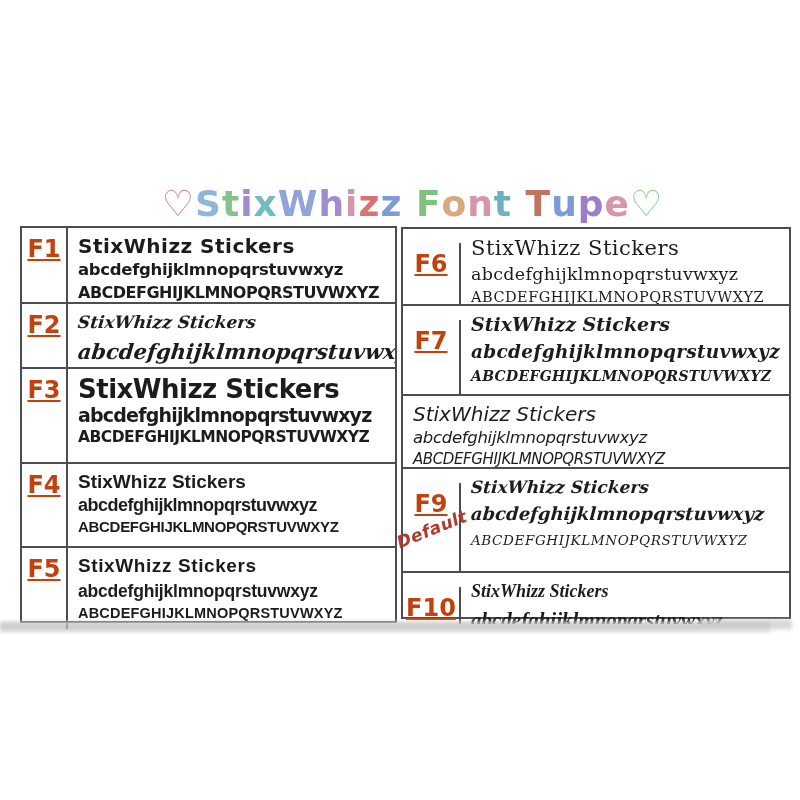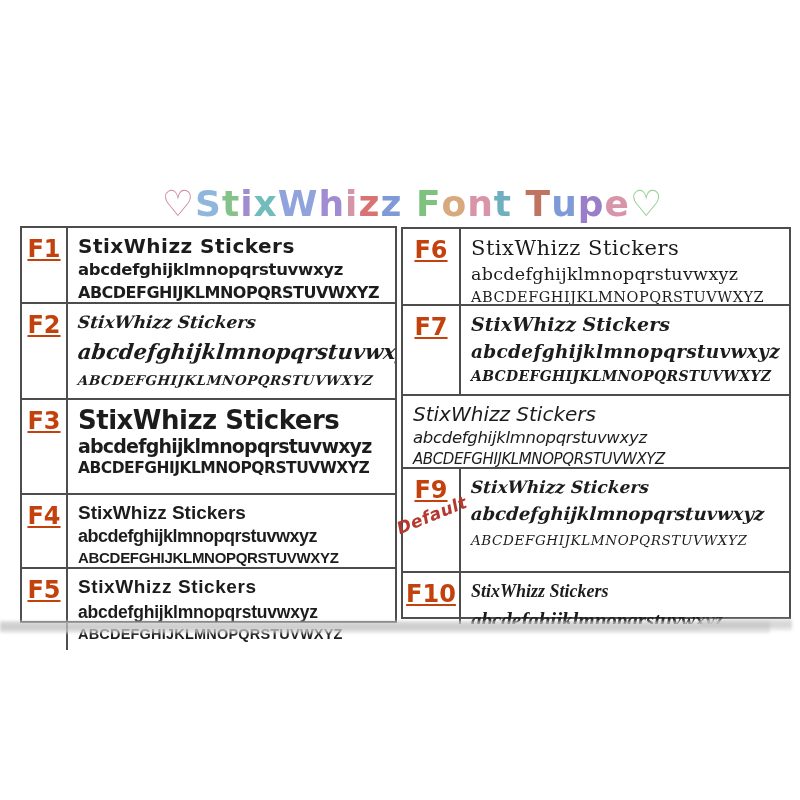--- a/index.html
+++ b/index.html
@@ -13,21 +13,21 @@
   .title span{display:inline-block;}
 
   
   .font-table{position:absolute;background:#fff;border:2px solid #4d4d4d;box-sizing:border-box;}
   .table-left{left:20px;top:226px;width:377px;height:397px;}
   .table-right{left:401px;top:227px;width:390px;height:392px;}
   .frow{display:flex;border-bottom:2px solid #4d4d4d;box-sizing:border-box;position:relative;}
   .frow:last-child{border-bottom:none;}
   .code-cell{flex:0 0 46px;border-right:2px solid #4d4d4d;box-sizing:border-box;
              padding-top:7px;text-align:center;position:relative;}
-  .table-right .code-cell{flex:0 0 58px;}
+  .table-right .code-cell{flex:0 0 58px;margin-top:14px;}
   .code{font-family:"DejaVu Sans",sans-serif;font-weight:bold;font-size:24px;color:#c2410c;text-decoration:underline;}
   .sample-cell{flex:1;padding:5px 4px 2px 10px;overflow:hidden;display:flex;
                flex-direction:column;justify-content:flex-start;color:#1c1c1c;}
   .line{white-space:nowrap;}
 
   
   .f1 .name {font:600 20px/26px "DejaVu Sans",sans-serif;letter-spacing:.5px;}
   .f1 .low  {font:600 16.5px/22px "DejaVu Sans",sans-serif;letter-spacing:-.3px;}
   .f1 .up   {font:600 16px/23px "DejaVu Sans",sans-serif;letter-spacing:-.5px;}
 
@@ -89,37 +89,37 @@
 
   <div class="font-table table-left">
     <div class="frow f1" style="height:76px">
       <div class="code-cell"><span class="code">F1</span></div>
       <div class="sample-cell">
         <span class="line name">StixWhizz Stickers</span>
         <span class="line low">abcdefghijklmnopqrstuvwxyz</span>
         <span class="line up">ABCDEFGHIJKLMNOPQRSTUVWXYZ</span>
       </div>
     </div>
-    <div class="frow f2" style="height:96px">
+    <div class="frow f2" style="height:65px">
       <div class="code-cell"><span class="code">F2</span></div>
       <div class="sample-cell">
         <span class="line name">StixWhizz Stickers</span>
         <span class="line low">abcdefghijklmnopqrstuvwxyz</span>
         <span class="line up">ABCDEFGHIJKLMNOPQRSTUVWXYZ</span>
       </div>
     </div>
     <div class="frow f3" style="height:95px">
       <div class="code-cell"><span class="code">F3</span></div>
       <div class="sample-cell">
         <span class="line name">StixWhizz Stickers</span>
         <span class="line low">abcdefghijklmnopqrstuvwxyz</span>
         <span class="line up">ABCDEFGHIJKLMNOPQRSTUVWXYZ</span>
       </div>
     </div>
-    <div class="frow f4" style="height:74px">
+    <div class="frow f4" style="height:84px">
       <div class="code-cell"><span class="code">F4</span></div>
       <div class="sample-cell">
         <span class="line name">StixWhizz Stickers</span>
         <span class="line low">abcdefghijklmnopqrstuvwxyz</span>
         <span class="line up">ABCDEFGHIJKLMNOPQRSTUVWXYZ</span>
       </div>
     </div>
     <div class="frow f5" style="height:81px">
       <div class="code-cell"><span class="code">F5</span></div>
       <div class="sample-cell">

